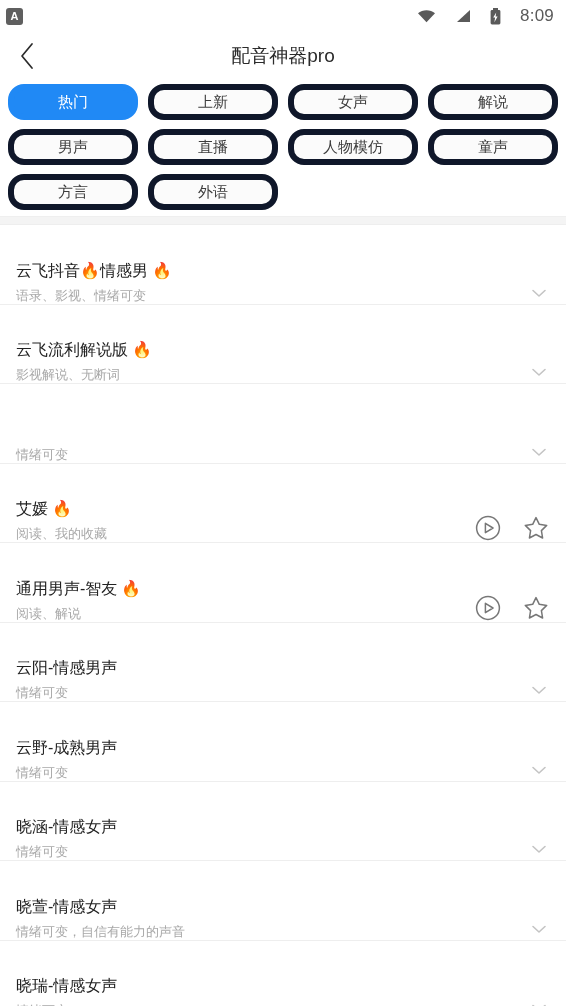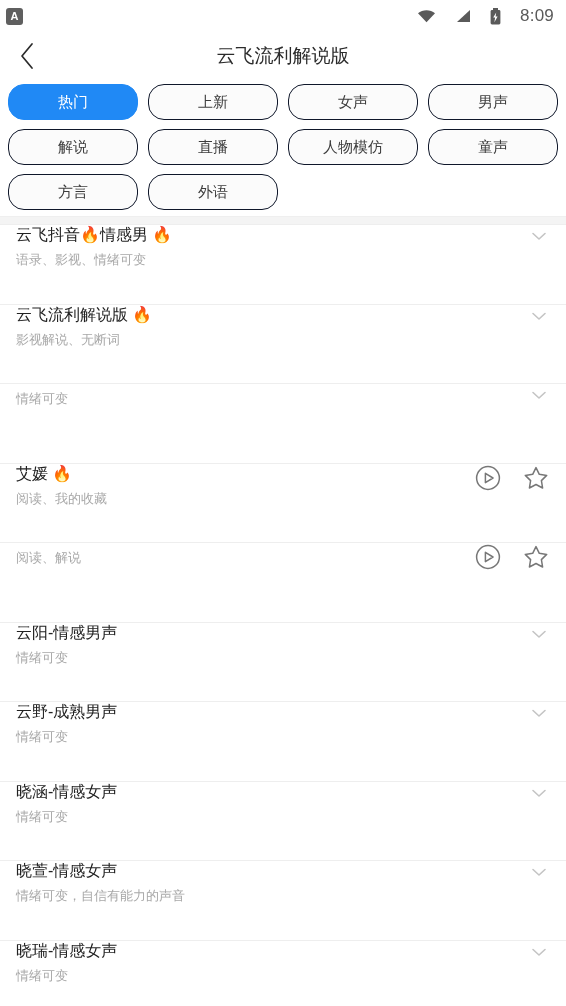--- a/index.html
+++ b/index.html
@@ -82,21 +82,21 @@
   }
   .cat-grid {
     display: grid;
     grid-template-columns: repeat(4, 1fr);
     gap: 9px 10px;
   }
   .cat-btn {
     height: 36px;
     border-radius: 16px;
     background: #fbfbfb;
-    border: 1px solid #0f172a;
+    border: 6px solid #0f172a;
     display: flex;
     align-items: center;
     justify-content: center;
     font-size: 15px;
     color: #3c3c3c;
     cursor: pointer;
     user-select: none;
   }
   .cat-btn.active {
     background: #2089f5;
@@ -111,21 +111,21 @@
     border-bottom: 1px solid #eeeeee;
   }
 
   
   .voice-list { background: #ffffff; }
   .voice-row {
     position: relative;
     height: 79.5px;
     padding: 0 16px;
     display: flex;
-    align-items: flex-start;
+    align-items: flex-end;
     border-bottom: 1px solid #eeeeee;
     cursor: pointer;
   }
   .row-text { flex: 1; min-width: 0; }
   .row-title {
     font-size: 16px;
     color: #222222;
     line-height: 1.25;
     white-space: nowrap;
     display: flex;
@@ -178,30 +178,30 @@
 </div>
 
 <div class="header">
   <div class="back-btn">
     <span>
       <svg class="ic" width="17" height="28" viewBox="0 0 17 28">
         <path d="M13 2 L3 14 L13 26" fill="none" stroke="#2b2b2b" stroke-width="1.7" stroke-linecap="round" stroke-linejoin="round"></path>
       </svg>
     </span>
   </div>
-  <div class="page-title">云飞流利解说版</div>
+  <div class="page-title">配音神器pro</div>
 </div>
 
 <div class="cat-wrap">
   <div class="cat-grid">
     <div class="cat-btn active">热门</div>
     <div class="cat-btn">上新</div>
     <div class="cat-btn">女声</div>
+    <div class="cat-btn">解说</div>
     <div class="cat-btn">男声</div>
-    <div class="cat-btn">解说</div>
     <div class="cat-btn">直播</div>
     <div class="cat-btn">人物模仿</div>
     <div class="cat-btn">童声</div>
     <div class="cat-btn">方言</div>
     <div class="cat-btn">外语</div>
   </div>
 </div>
 
 <div class="band"></div>
 
@@ -263,20 +263,21 @@
       <span class="act-icon">
         <svg class="ic" width="28" height="28" viewBox="0 0 28 28">
           <path d="M14 3.6 L17.3 10.3 L24.7 11.4 L19.4 16.6 L20.6 24 L14 20.5 L7.4 24 L8.6 16.6 L3.3 11.4 L10.7 10.3 Z" fill="none" stroke="#777777" stroke-width="1.5" stroke-linejoin="round"></path>
         </svg>
       </span>
     </div>
   </div>
 
   <div class="voice-row">
     <div class="row-text">
+      <div class="row-title">通用男声-智友 🔥</div>
       <div class="row-sub">阅读、解说</div>
     </div>
     <div class="row-actions">
       <span class="act-icon">
         <svg class="ic" width="28" height="28" viewBox="0 0 28 28">
           <circle cx="14" cy="14" r="11.4" fill="none" stroke="#777777" stroke-width="1.5"></circle>
           <path d="M11.4 9.3 L19 14 L11.4 18.7 Z" fill="none" stroke="#777777" stroke-width="1.5" stroke-linejoin="round"></path>
         </svg>
       </span>
       <span class="act-icon">

